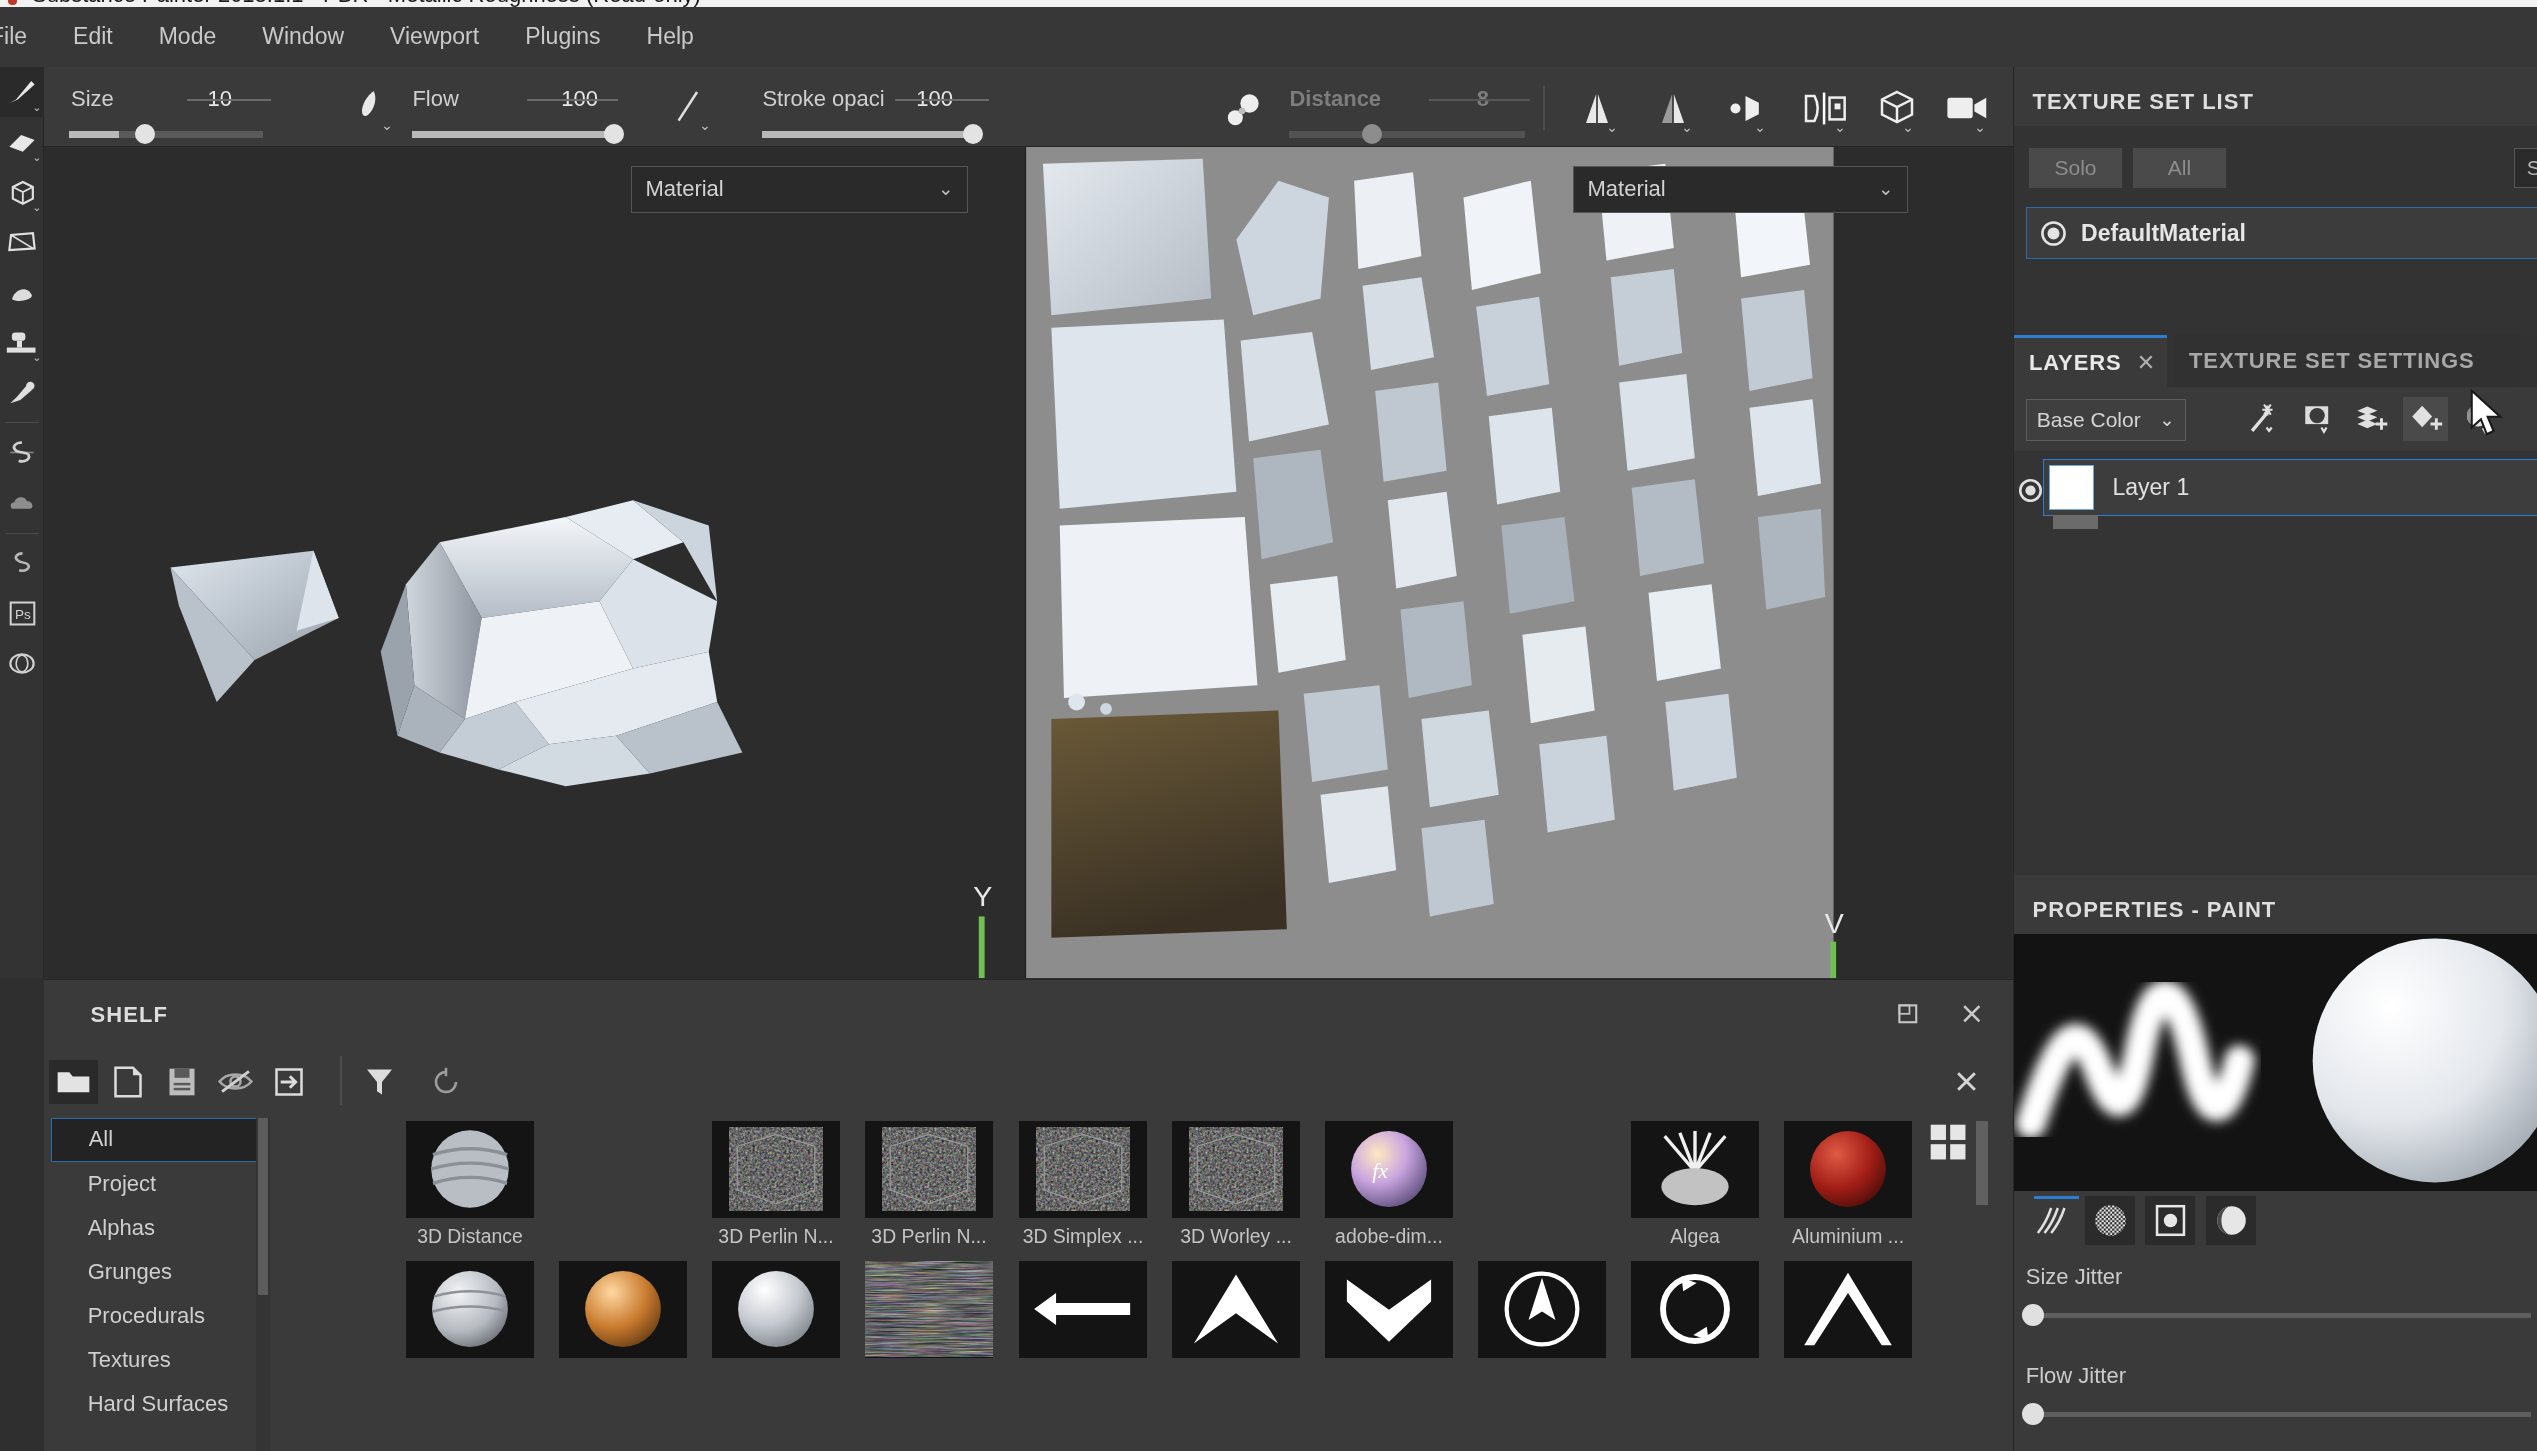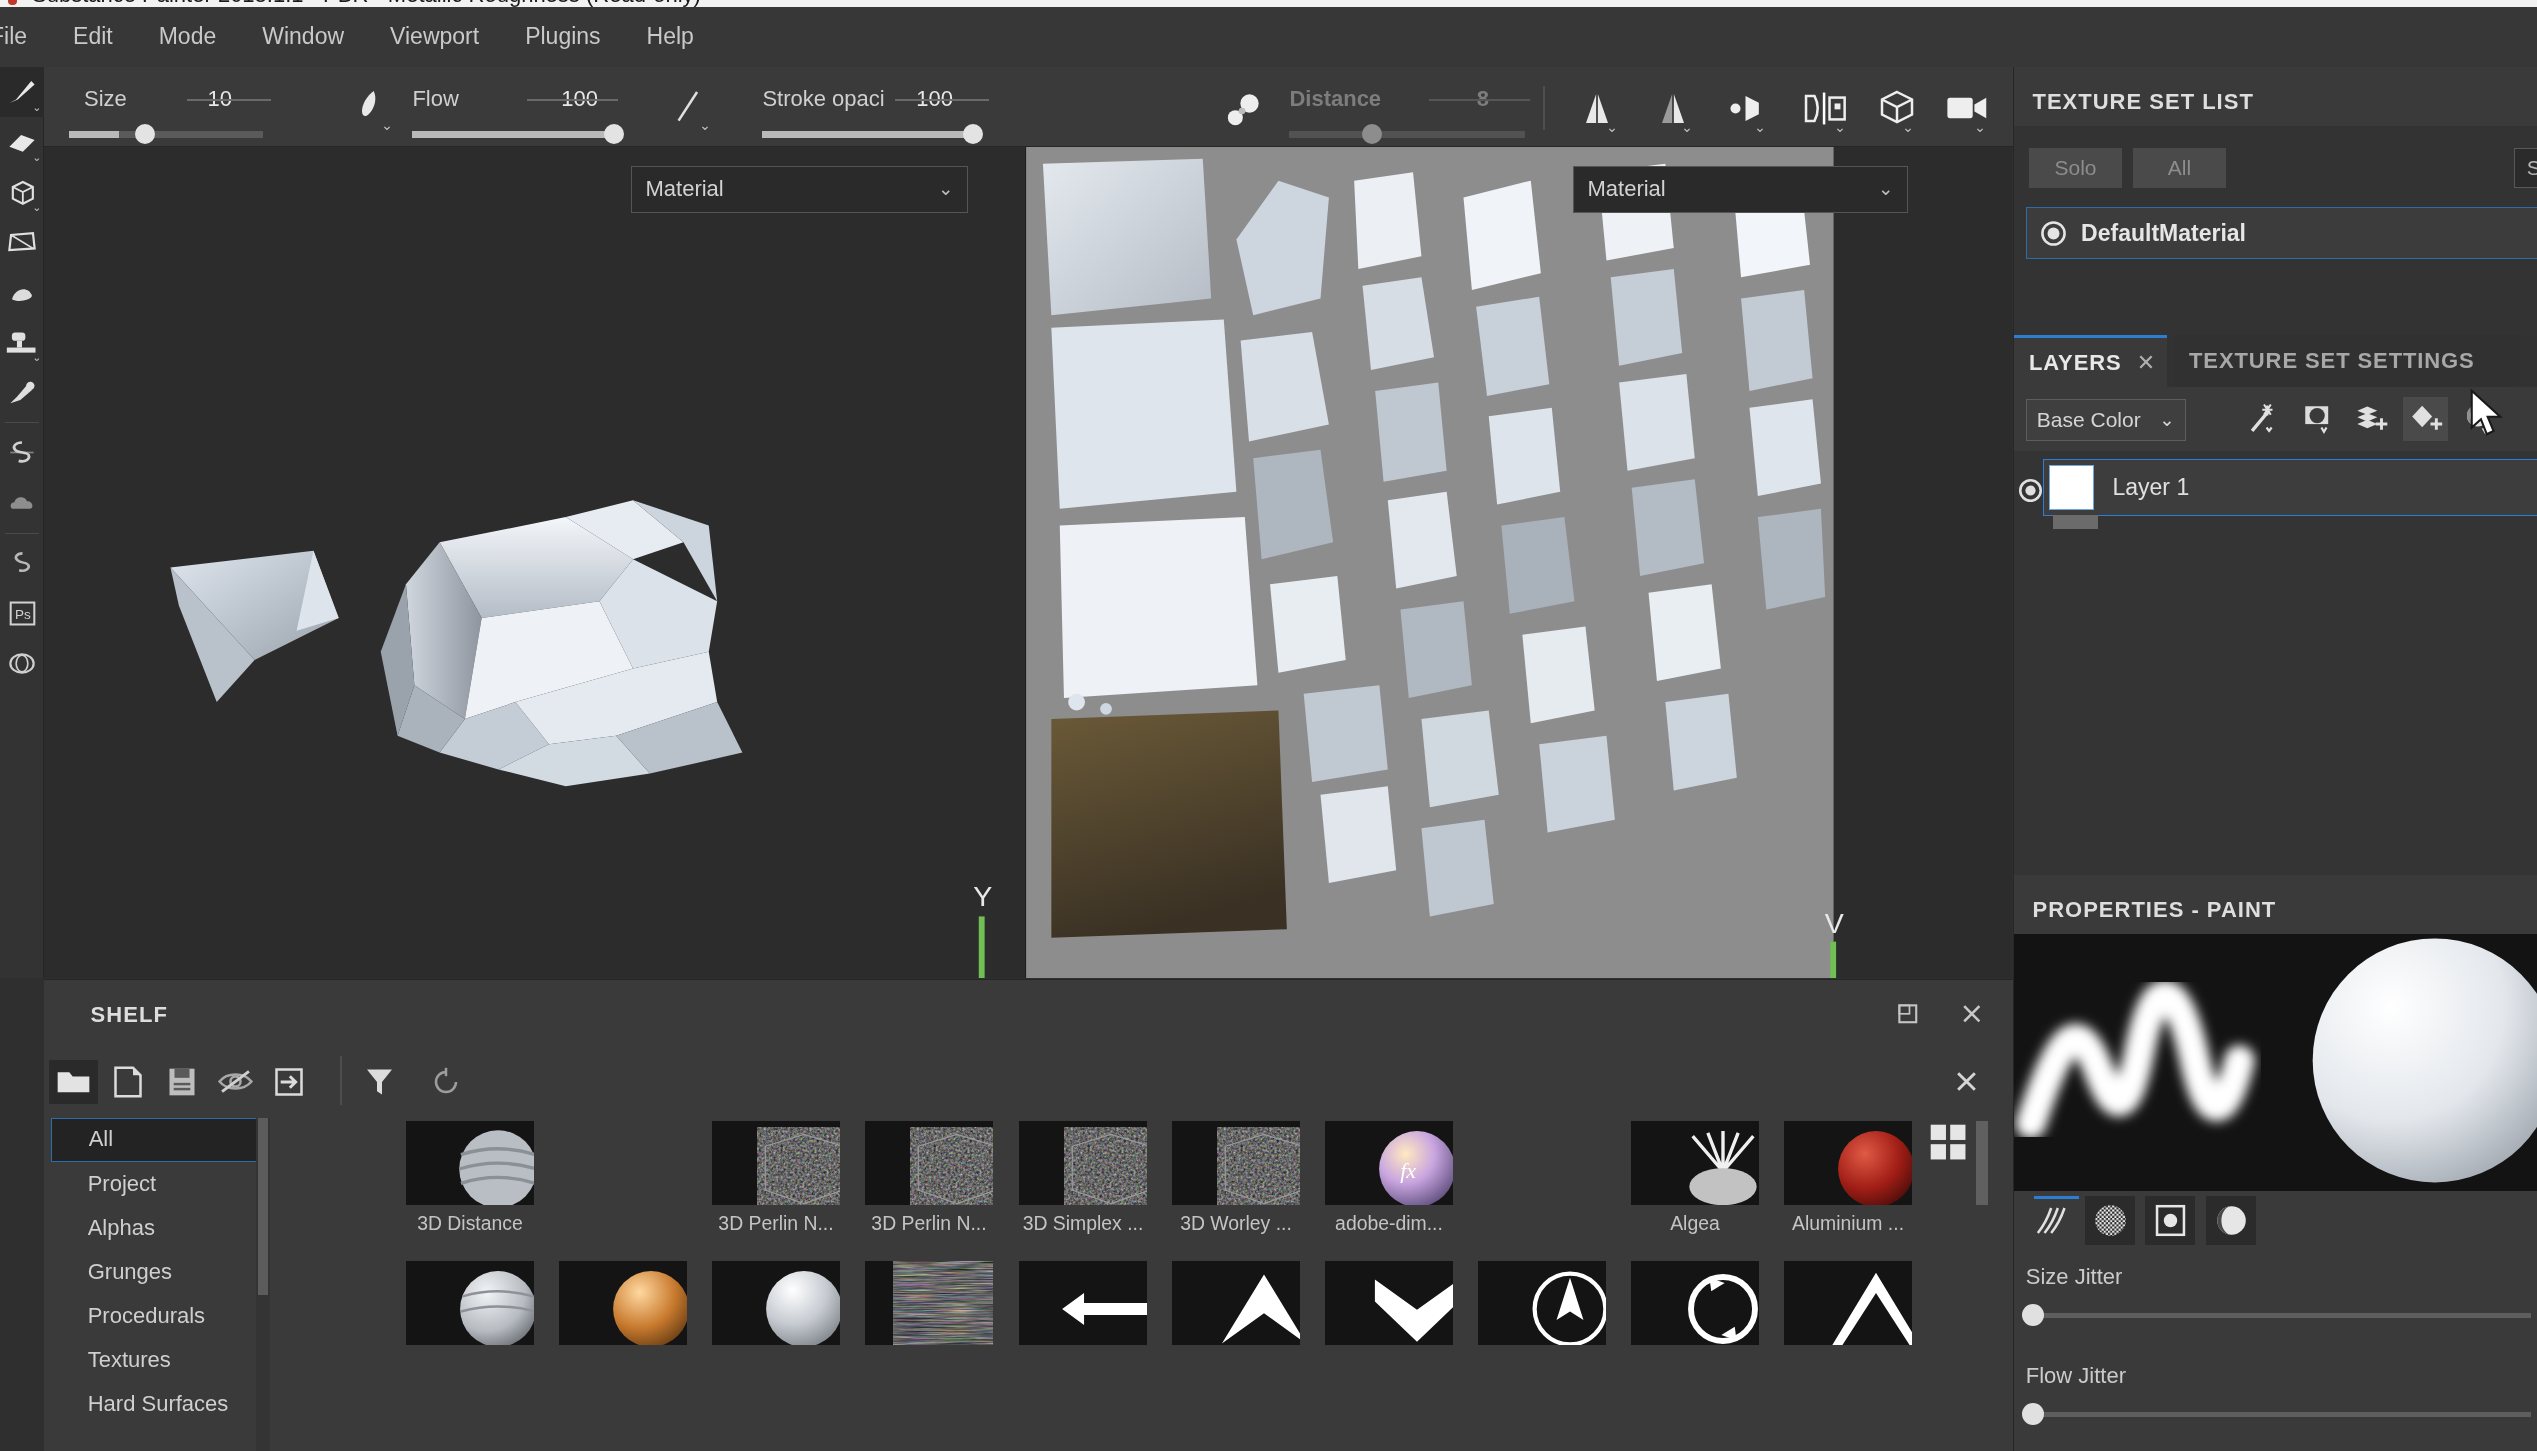--- a/index.html
+++ b/index.html
@@ -121,21 +121,21 @@
     height:44px; line-height:44px; padding-left:37px; font-size:22px; color:#cfcfcf;
   }
   .cat-item.selected { background:#232323; border:1.7px solid #2d6ca8; line-height:40px; }
   .cat-scroll { position:absolute; right:0; top:0; width:13.5px; height:335px; background:#343434; }
   .cat-scroll .thumb { position:absolute; left:1.7px; top:0; width:10px; height:177px; background:#5c5c5c; }
 
   .shelf-grid { position:absolute; left:362px; top:138px; width:1582px; height:335px; overflow:hidden; }
   .asset {
     position:absolute; width:128px;
   }
-  .asset .thumb { width:128px; height:84px; background:#141414; position:relative; overflow:hidden;padding-left:28px; }
+  .asset .thumb { width:128px; height:97px; background:#141414; position:relative; overflow:hidden; }
   .asset .label {
     margin-top:6.7px; font-size:19.4px; color:#c4c4c4; text-align:center;
     white-space:nowrap; overflow:hidden;
   }
   .grid-toggle { position:absolute; right:20px; top:5px; width:39px; height:39px; }
   .grid-scrollbar { position:absolute; right:0; top:0; width:11.8px; height:84px; background:#606060; }
 
   
   .rightdock {
     position:absolute; left:2013px; top:67px; width:525px; height:1384px;
@@ -329,21 +329,21 @@
             <ellipse cx="18" cy="16" rx="14" ry="11" fill="none" stroke="#cfcfcf" stroke-width="2.6"></ellipse>
             <ellipse cx="18" cy="16" rx="7" ry="10" fill="none" stroke="#cfcfcf" stroke-width="2"></ellipse>
           </svg>
         </span>
       </div>
     </div>
 
   <div class="toolbar" id="toolbar">
 
     <div class="tb-param" style="left:17px;width:210px;">
-      <div class="tb-label" style="left:23px;">Size</div>
+      <div class="tb-label" style="left:10px;">Size</div>
       <div class="tb-value" style="right:39px;width:59px;">10</div>
       <div class="tb-vline" style="left:126px;width:84px;"></div>
       <div class="tb-slider" style="left:8.4px;width:194px;">
         <div class="fill" style="width:50px;"></div>
       </div>
       <div class="tb-knob" style="left:74px;"></div>
     </div>
     <div class="tb-icon" style="left:311px;top:18.5px;">
       <svg width="29" height="35" viewBox="0 0 34 42">
           <path d="M22 6 C26 14, 24 26, 16 34 C12 38, 8 36, 8 30 C8 22, 14 12, 22 6 Z" fill="#e8e8e8"></path>

